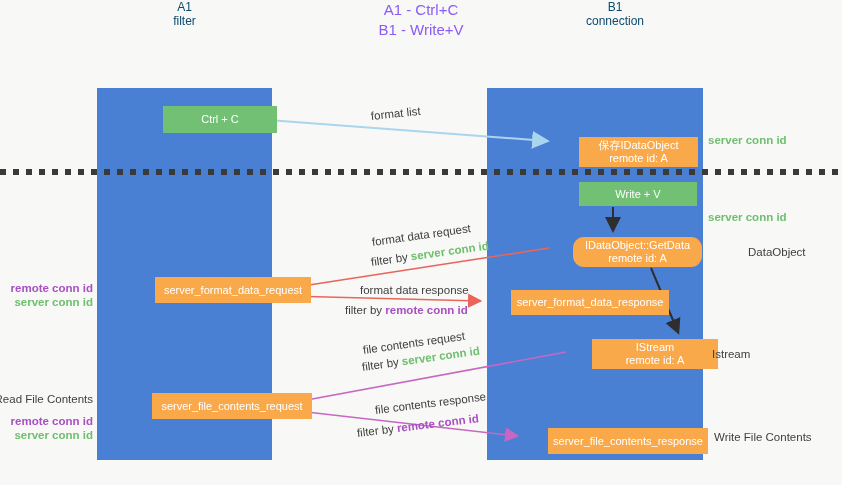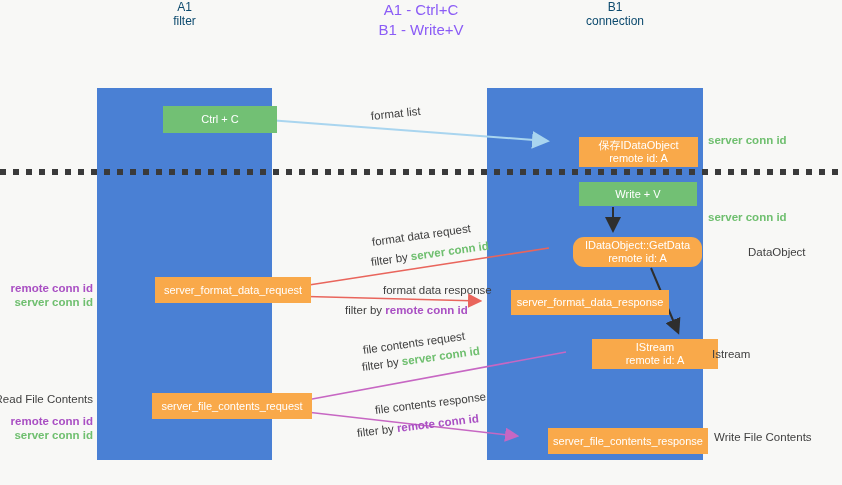--- a/index.html
+++ b/index.html
@@ -61,21 +61,21 @@
     position: absolute; z-index: 4; font-size: 11.5px; line-height: 13px;
     color: #3f3f3f; white-space: nowrap; transform-origin: left center;
   }
   .rot-8 { transform: rotate(-8deg); }
   .rot-7 { transform: rotate(-7deg); }
   .rot-6 { transform: rotate(-6deg); }
 
   .lbl-format-list   { left: 371px; top: 110px; }
   .lbl-fdr           { left: 372px; top: 236px; }
   .lbl-fdr-filter    { left: 371px; top: 256px; }
-  .lbl-fdresp        { left: 383px; top: 284px; }
+  .lbl-fdresp        { left: 360px; top: 284px; }
   .lbl-fdresp-filter { left: 345px; top: 304px; }
   .lbl-fcr           { left: 363px; top: 344px; }
   .lbl-fcr-filter    { left: 362px; top: 361px; }
   .lbl-fcresp        { left: 375px; top: 404px; }
   .lbl-fcresp-filter { left: 357px; top: 427px; }
 
   .side-label {
     position: absolute; z-index: 4; font-size: 11.5px; line-height: 13px;
     color: #3f3f3f; white-space: nowrap;
   }

